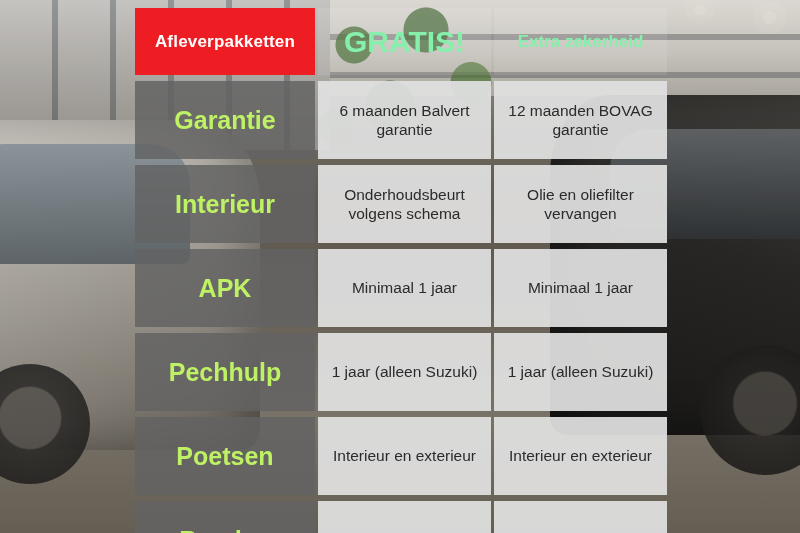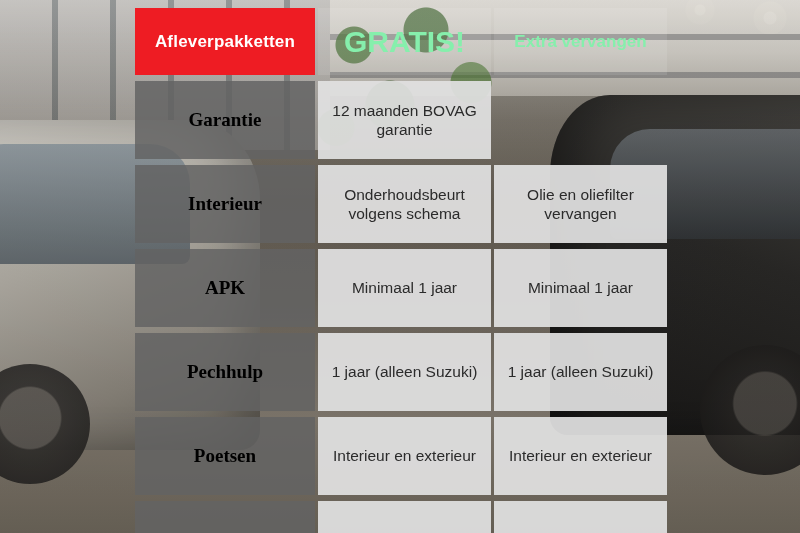--- a/index.html
+++ b/index.html
@@ -167,24 +167,23 @@
   }
   .head-gratis { font-size: 30px; }
   .head-price { font-size: 17px; }
   .head-price .price-line1 { display: block; }
   .head-price .price-line2 { display: block; }
 
   
   .row-body .cell { height: 78px; }
   .label-cell {
     background: rgba(99,99,99,0.84);
-    color: #000000;
-    font-size: 19px;
+    color: #bef264;
+    font-size: 25px;
     font-weight: bold;
-    font-family: Liberation Serif, serif;
   }
   .value-cell {
     background: rgba(225,225,225,0.93);
     color: #2b2b2b;
     font-size: 15.5px;
     line-height: 1.25;
     padding: 0 8px;
   }
 </style>
 </head>
@@ -209,27 +208,28 @@
     <div class="bg-dim"></div>
   </div>
 
   <div id="table">
 
     <div class="row row-head">
       <div class="cell col-label head-accent">Afleverpakketten</div>
       <div class="cell col-a head-plain head-gratis">GRATIS!</div>
       <div class="cell col-b head-plain head-price">
         <span>
-          <span class="price-line2">Extra vervangen</span>
+          <span class="price-line2">Extra zekerheid</span>
         </span>
       </div>
     </div>
 
     <div class="row row-body">
       <div class="cell col-label label-cell">Garantie</div>
+      <div class="cell col-a value-cell">6 maanden Balvert garantie</div>
       <div class="cell col-b value-cell">12 maanden BOVAG garantie</div>
     </div>
 
     <div class="row row-body">
       <div class="cell col-label label-cell">Interieur</div>
       <div class="cell col-b value-cell">Onderhoudsbeurt volgens schema</div>
       <div class="cell col-a value-cell">Olie en oliefilter vervangen</div>
     </div>
 
     <div class="row row-body">

